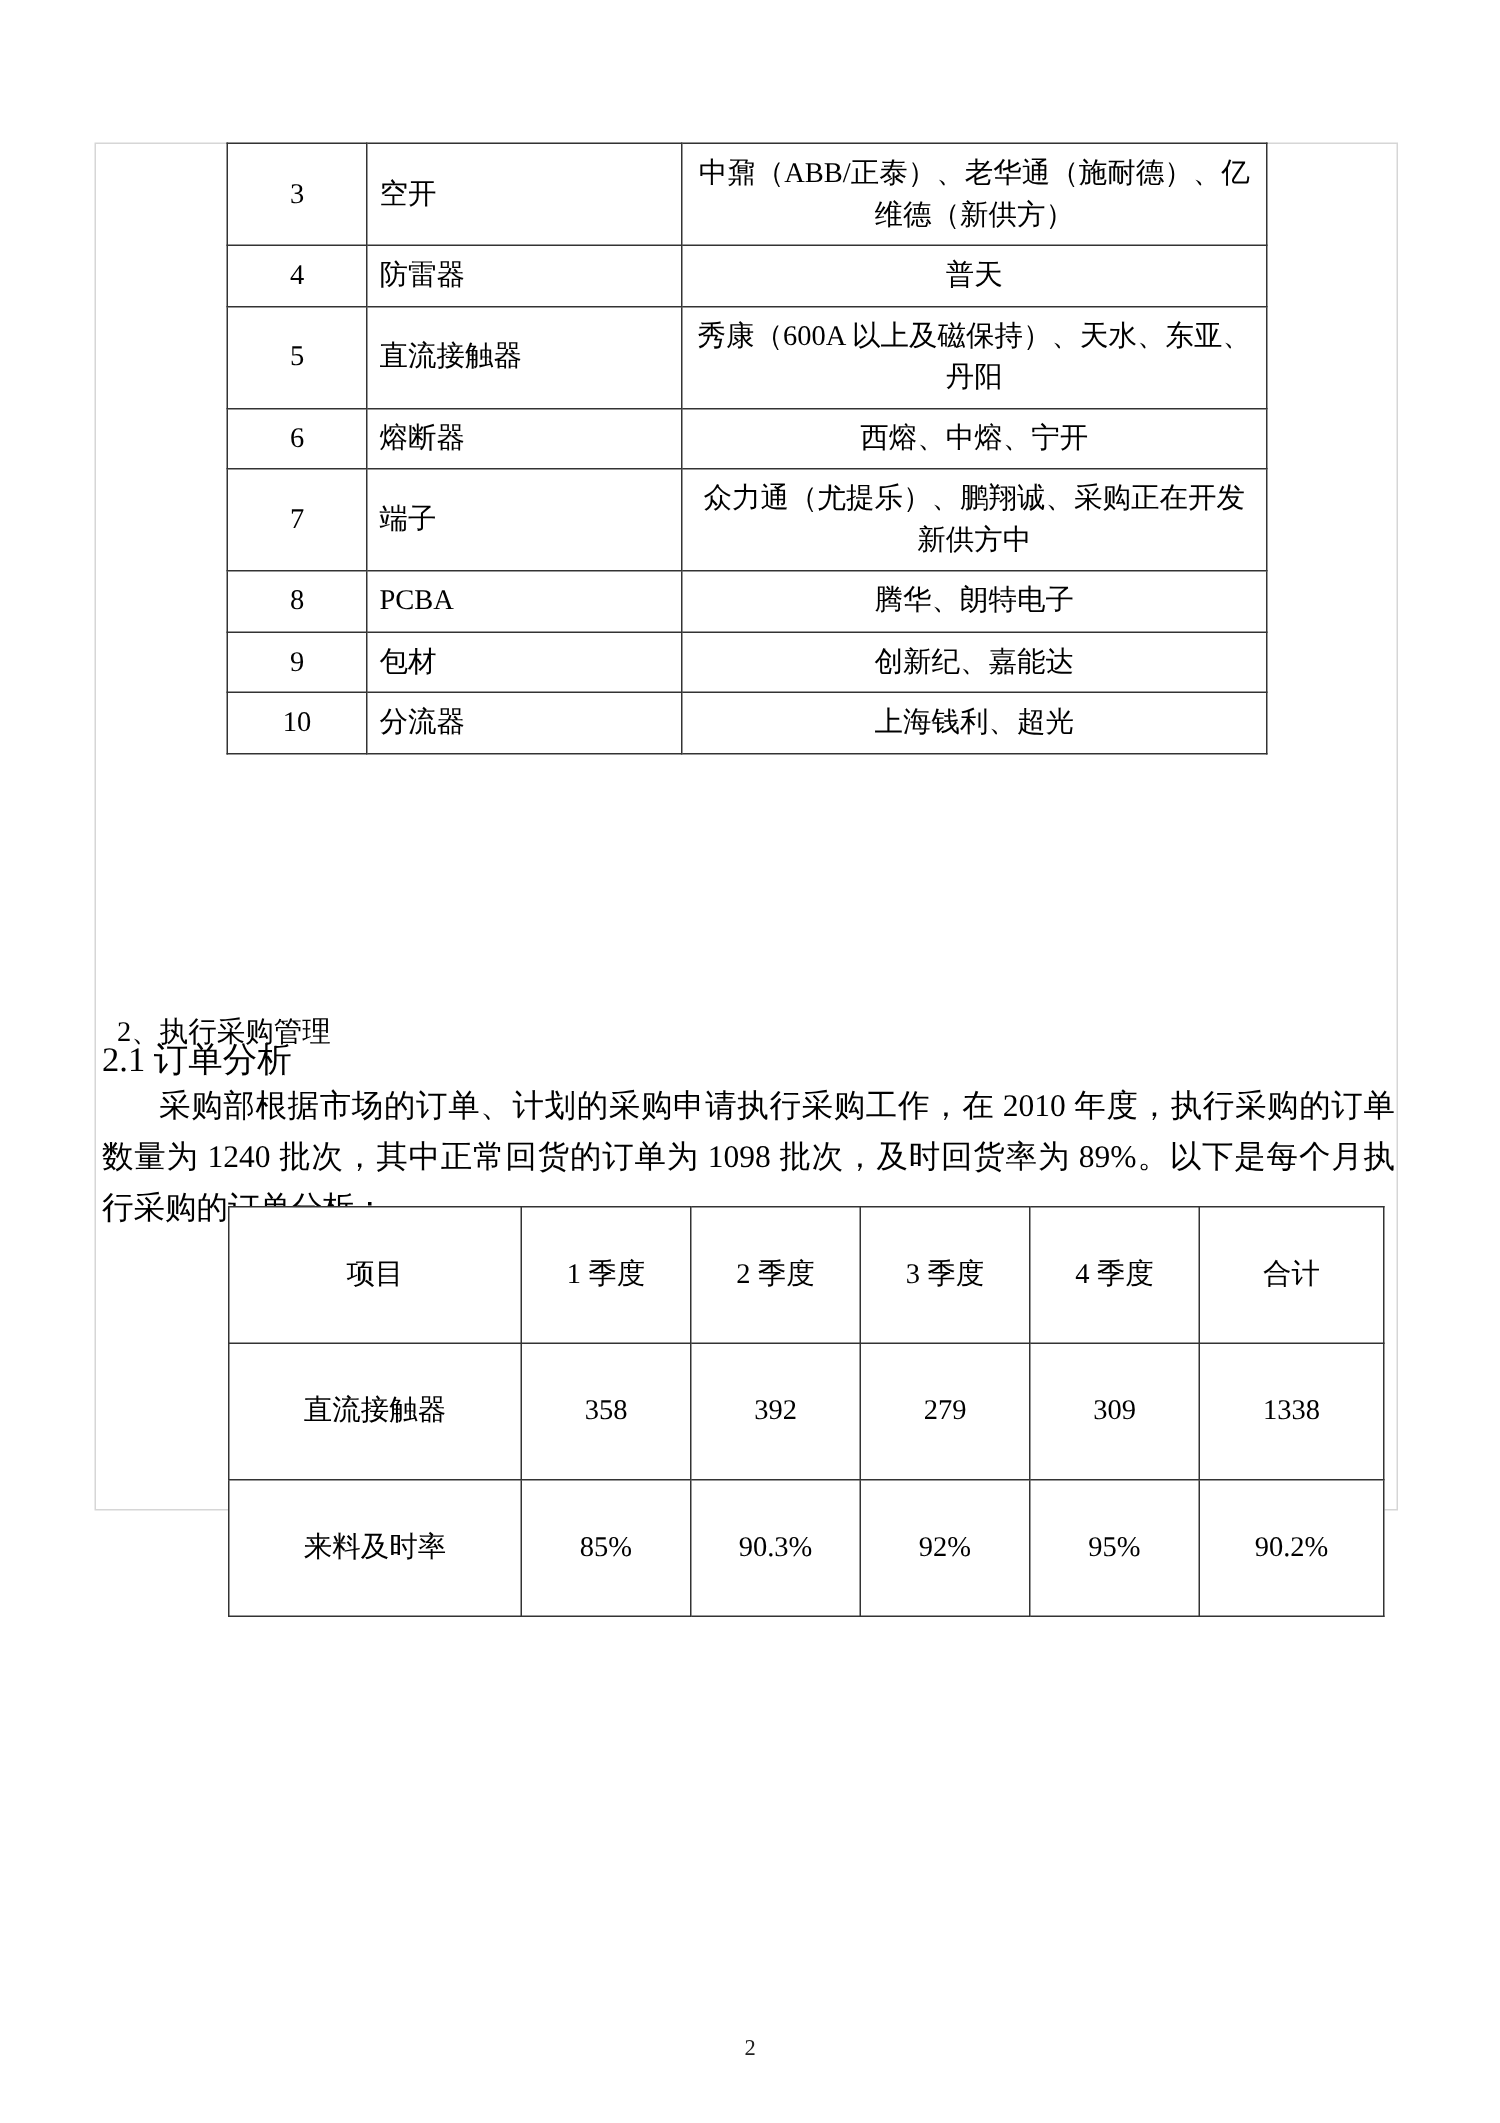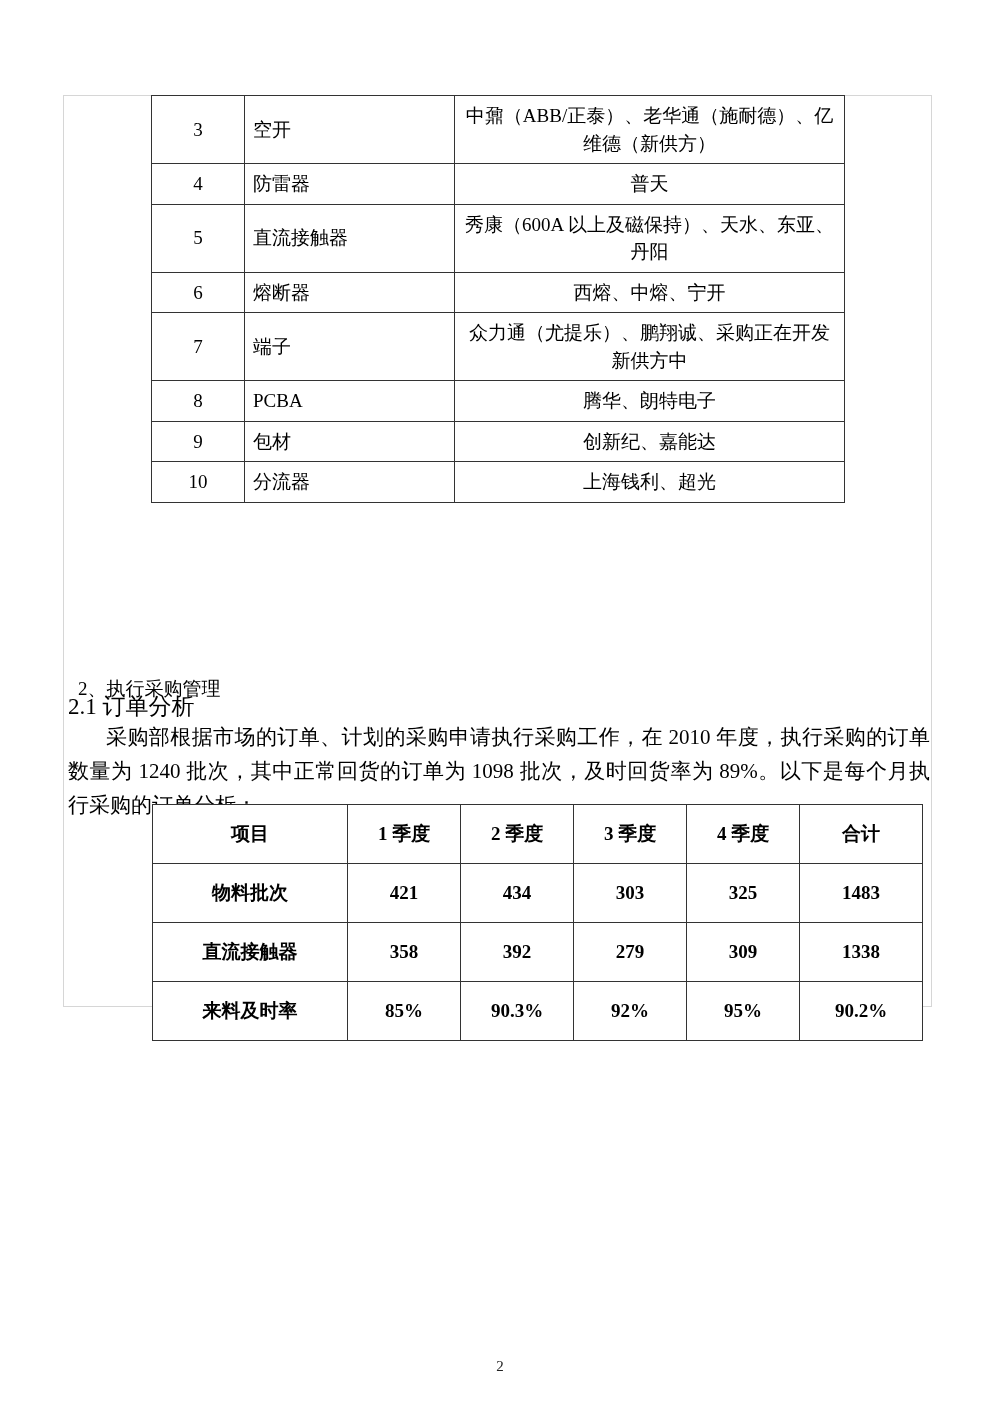--- a/index.html
+++ b/index.html
@@ -55,22 +55,21 @@
 
   
   #order-table {
     left: 152px;
     top: 804px;
     width: 693px;
   }
   #order-table td {
     text-align: center;
     height: 50px;
-    padding: 4px 6px;
-    font-weight: bold;
+    padding: 20px 6px;
   }
   #order-table td.c0 { width: 182px; }
   #order-table td.c1,
   #order-table td.c2,
   #order-table td.c3,
   #order-table td.c4 { width: 100px; }
   #order-table td.c5 { width: 110px; }
 
   
   .txt {
@@ -172,28 +171,20 @@
   <tbody>
     <tr>
       <td class="c0">项目</td>
       <td class="c1">1 季度</td>
       <td class="c2">2 季度</td>
       <td class="c3">3 季度</td>
       <td class="c4">4 季度</td>
       <td class="c5">合计</td>
     </tr>
     <tr>
-      <td class="c0">物料批次</td>
-      <td class="c1">421</td>
-      <td class="c2">434</td>
-      <td class="c3">303</td>
-      <td class="c4">325</td>
-      <td class="c5">1483</td>
-    </tr>
-    <tr>
       <td class="c0">直流接触器</td>
       <td class="c1">358</td>
       <td class="c2">392</td>
       <td class="c3">279</td>
       <td class="c4">309</td>
       <td class="c5">1338</td>
     </tr>
     <tr>
       <td class="c0">来料及时率</td>
       <td class="c1">85%</td>

